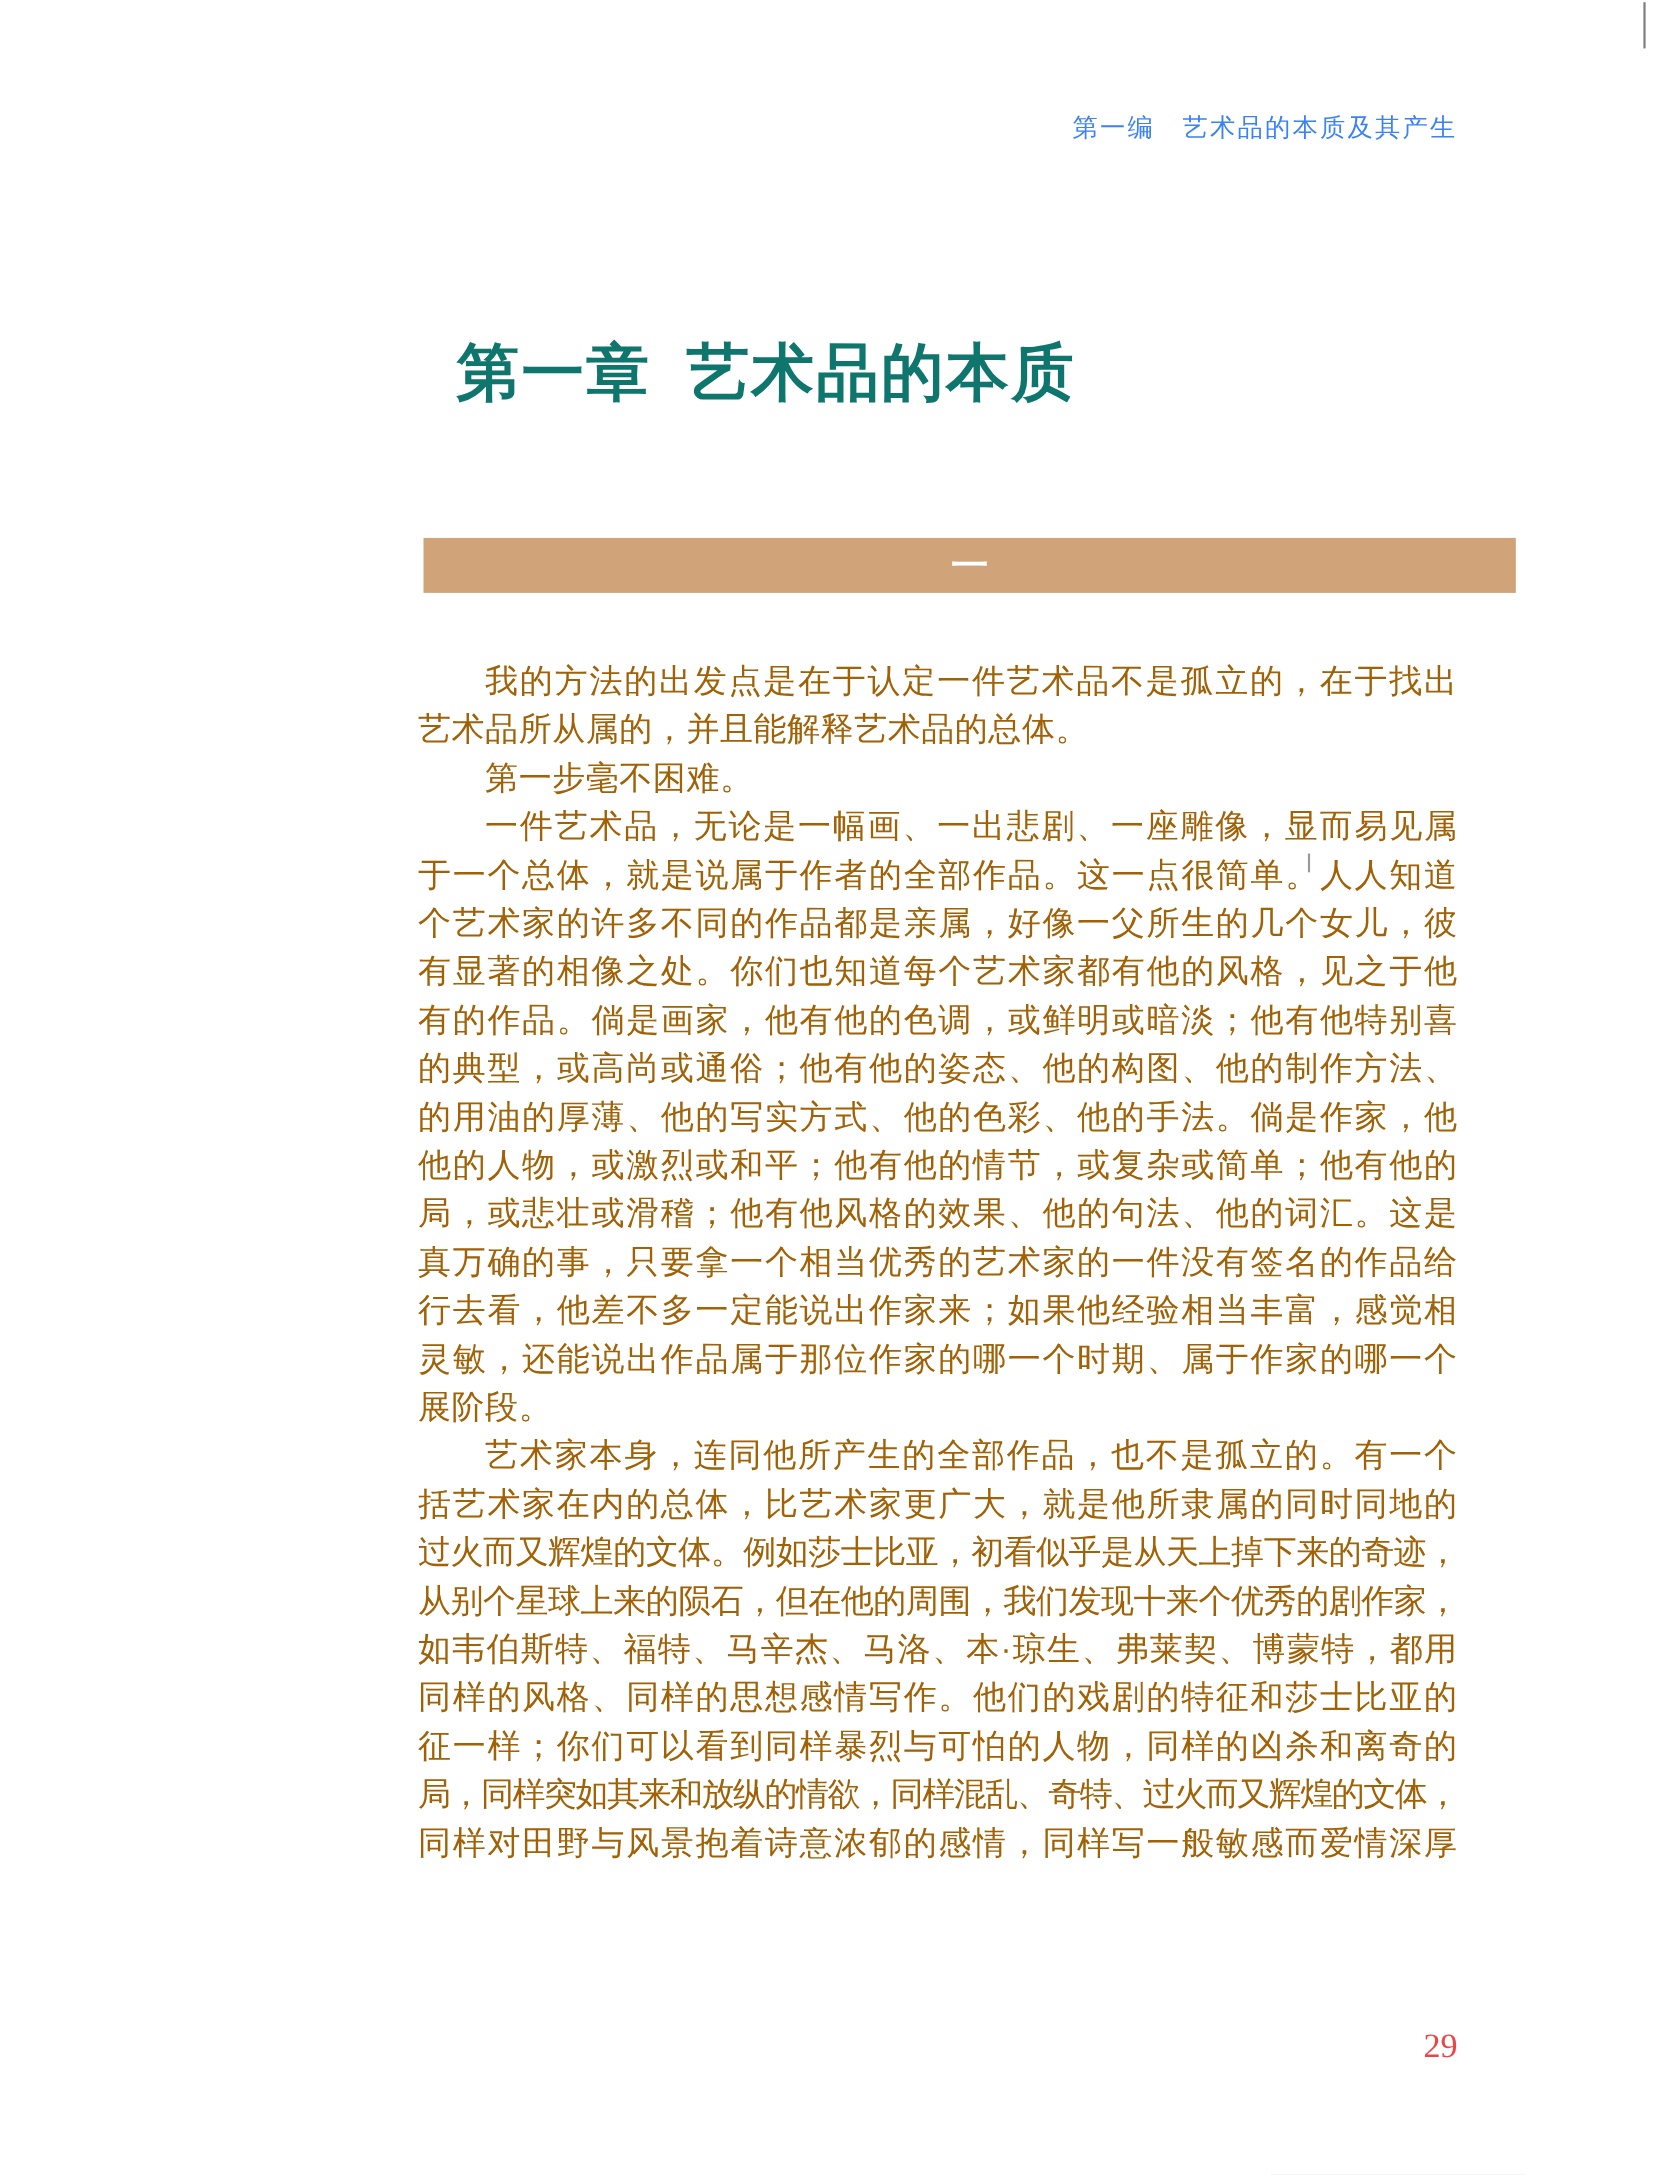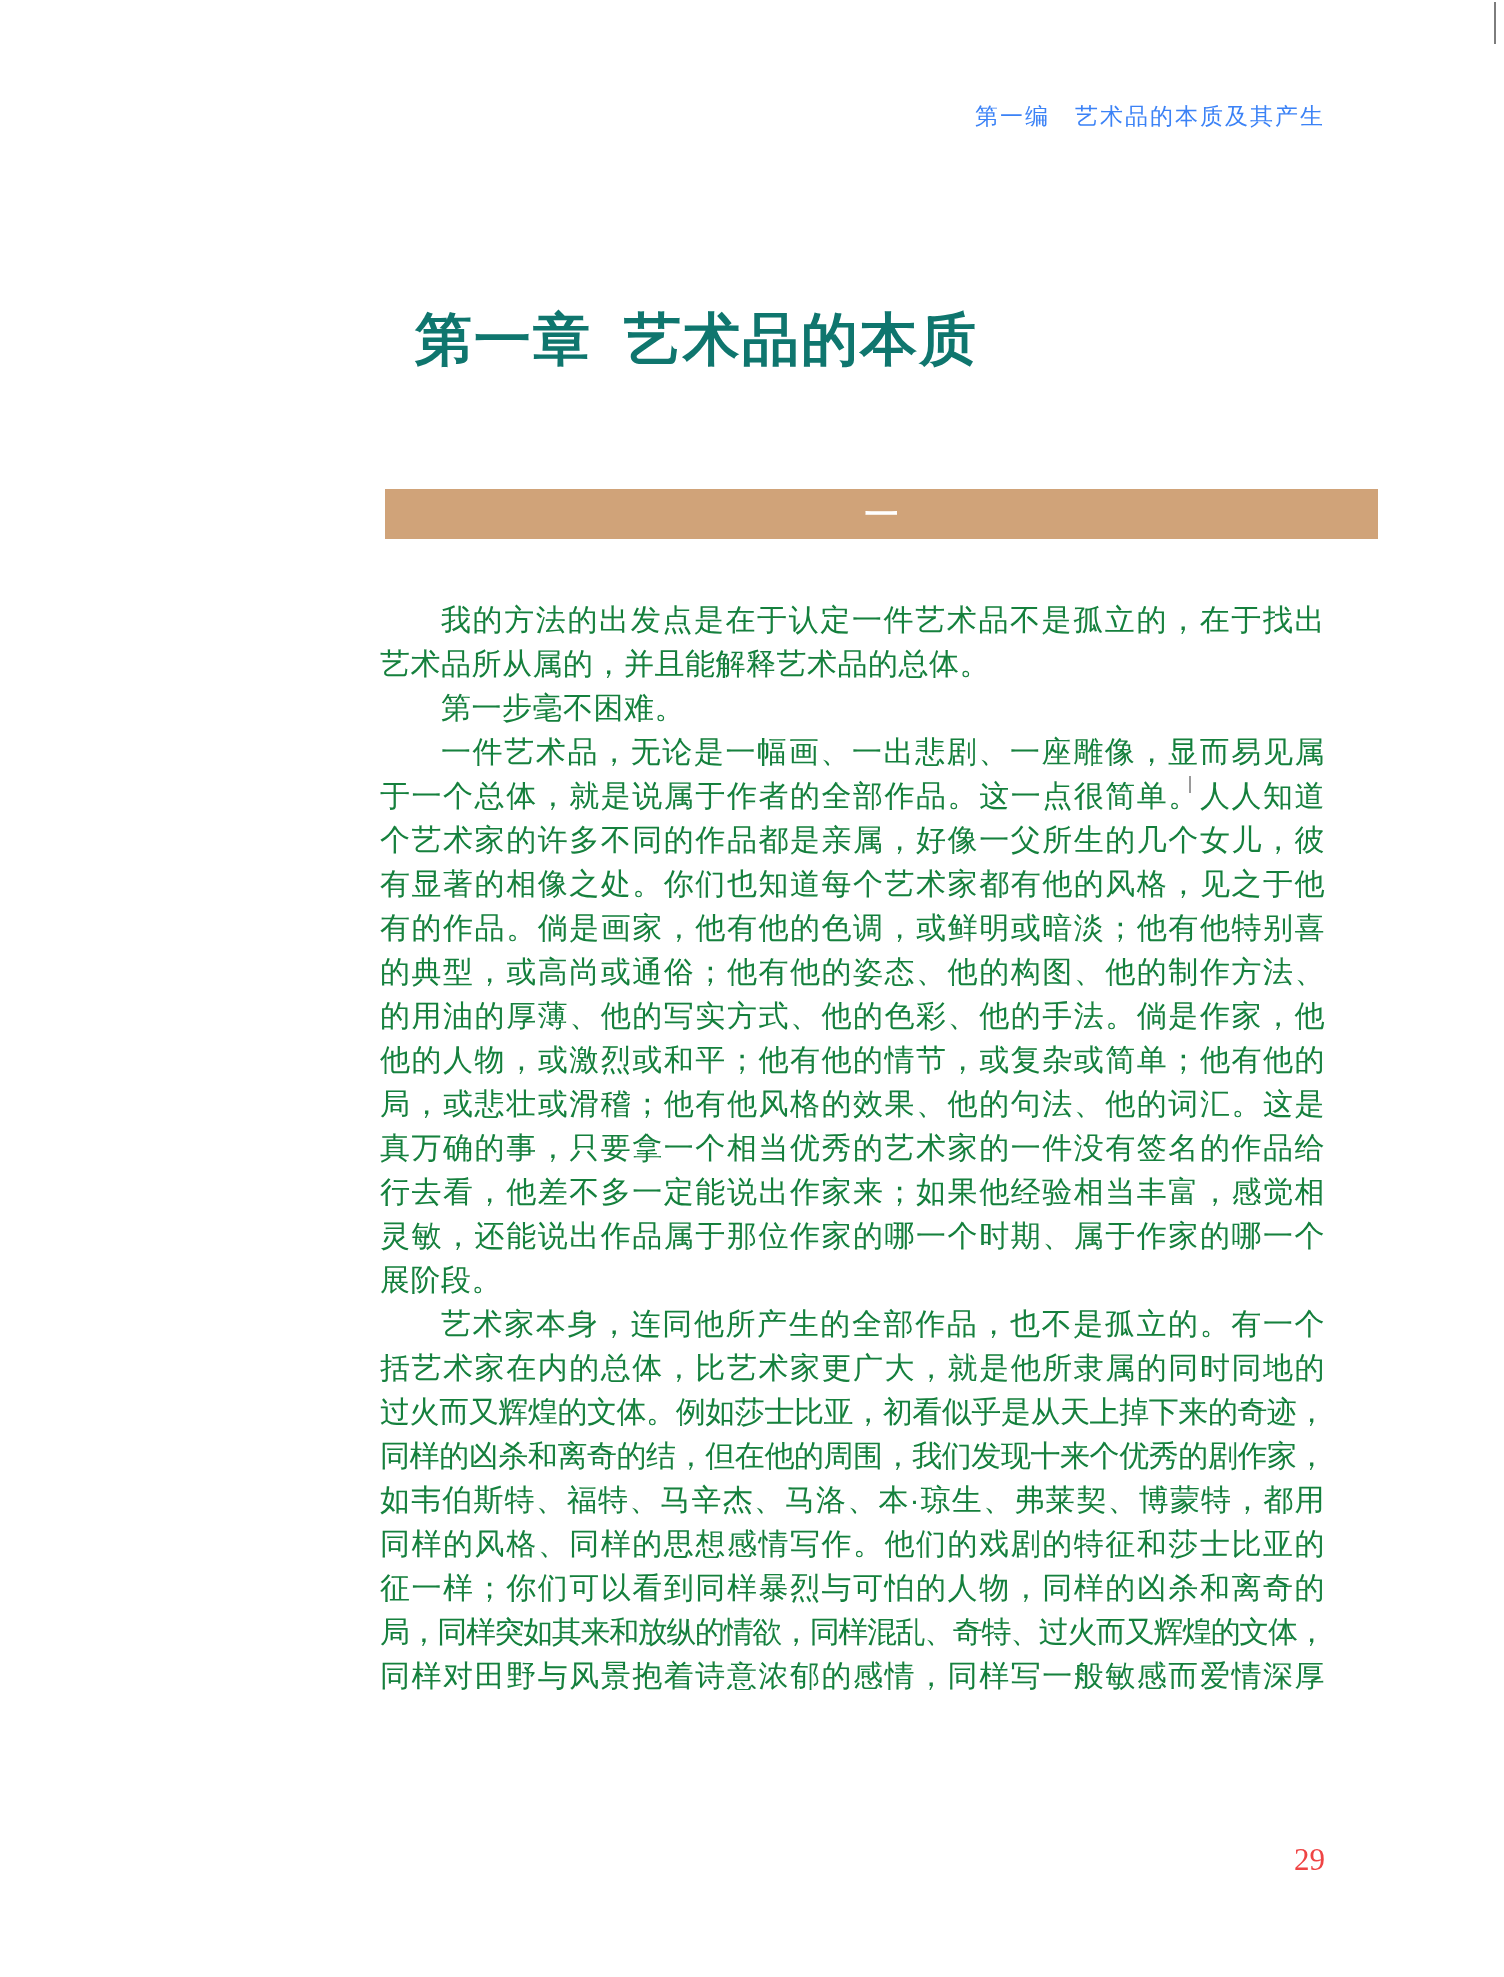--- a/index.html
+++ b/index.html
@@ -48,21 +48,21 @@
     color: #ffffff;
     font-size: 34px;
     line-height: 34px;
     font-weight: bold;
   }
   .body-text {
     position: absolute;
     top: 598px;
     left: 380px;
     width: 945px;
-    color: #15803d;
+    color: #a16207;
   }
   .bodyline {
     height: 44px;
     line-height: 44px;
     font-size: 30px;
     overflow: hidden;
     text-align: justify;
     text-align-last: justify;
     letter-spacing: 0.5px;
   }
@@ -117,21 +117,21 @@
       <div class="bodyline">的用油的厚薄、他的写实方式、他的色彩、他的手法。倘是作家，他有</div>
       <div class="bodyline">他的人物，或激烈或和平；他有他的情节，或复杂或简单；他有他的结</div>
       <div class="bodyline">局，或悲壮或滑稽；他有他风格的效果、他的句法、他的词汇。这是千</div>
       <div class="bodyline">真万确的事，只要拿一个相当优秀的艺术家的一件没有签名的作品给内</div>
       <div class="bodyline">行去看，他差不多一定能说出作家来；如果他经验相当丰富，感觉相当</div>
       <div class="bodyline">灵敏，还能说出作品属于那位作家的哪一个时期、属于作家的哪一个发</div>
       <div class="bodyline nofill">展阶段。</div>
       <div class="bodyline indent">艺术家本身，连同他所产生的全部作品，也不是孤立的。有一个包</div>
       <div class="bodyline">括艺术家在内的总体，比艺术家更广大，就是他所隶属的同时同地的艺</div>
       <div class="bodyline sq">过火而又辉煌的文体。例如莎士比亚，初看似乎是从天上掉下来的奇迹，</div>
-      <div class="bodyline sq">同样的凶杀和离奇的结，但在他的周围，我们发现十来个优秀的剧作家，</div>
+      <div class="bodyline sq">从别个星球上来的陨石，但在他的周围，我们发现十来个优秀的剧作家，</div>
       <div class="bodyline">如韦伯斯特、福特、马辛杰、马洛、本·琼生、弗莱契、博蒙特，都用</div>
       <div class="bodyline">同样的风格、同样的思想感情写作。他们的戏剧的特征和莎士比亚的特</div>
       <div class="bodyline">征一样；你们可以看到同样暴烈与可怕的人物，同样的凶杀和离奇的结</div>
       <div class="bodyline sq">局，同样突如其来和放纵的情欲，同样混乱、奇特、过火而又辉煌的文体，</div>
       <div class="bodyline">同样对田野与风景抱着诗意浓郁的感情，同样写一般敏感而爱情深厚的</div>
     </div>
 
   <div class="page-number">29</div>
 
 </div>

